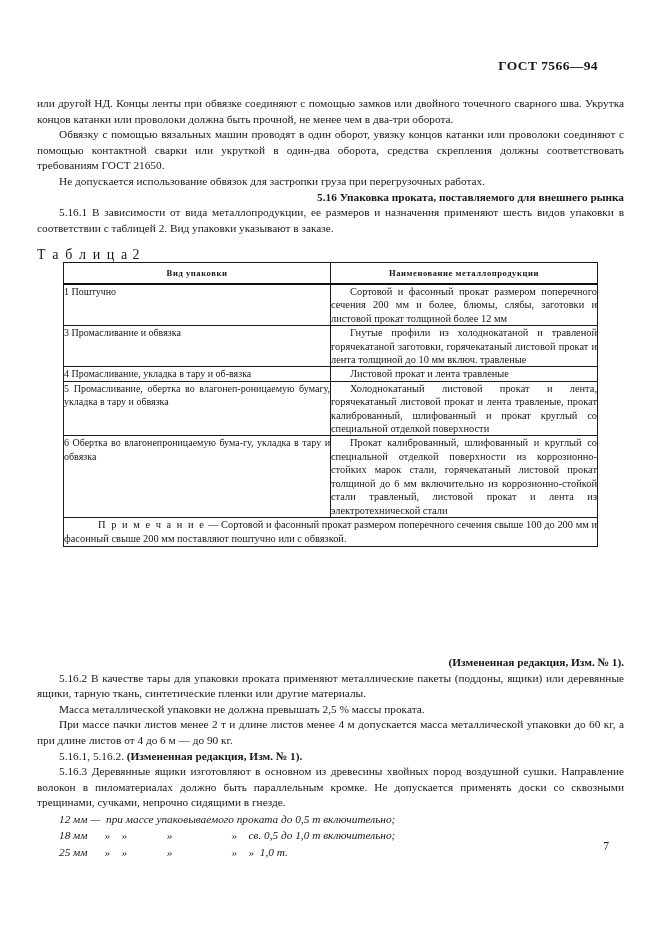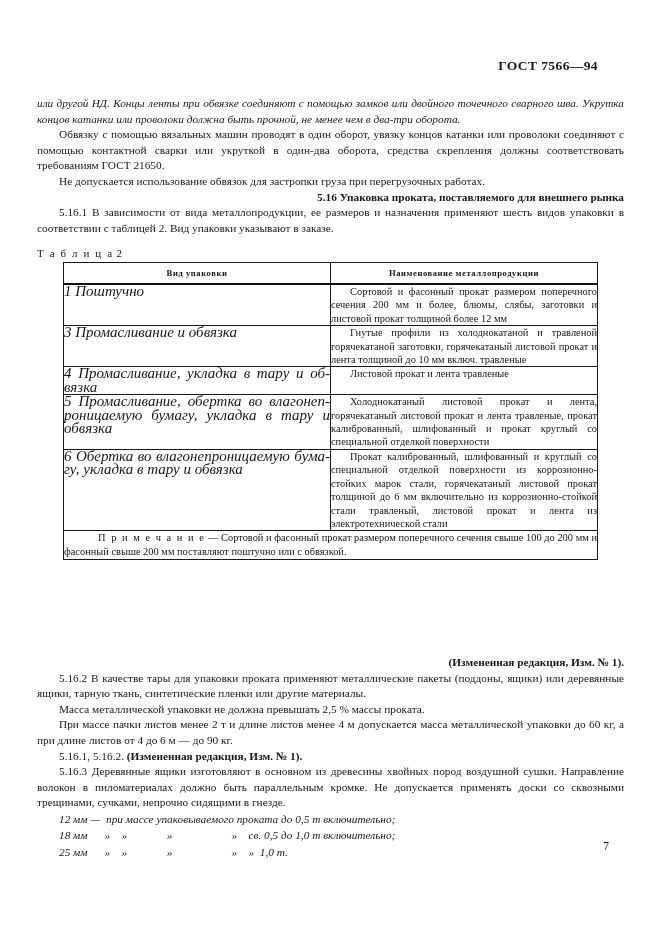--- a/index.html
+++ b/index.html
@@ -42,37 +42,37 @@
     width: 587px;
   }
   p.body {
     margin: 0 0 0 0;
     font-size: 11.3px;
     line-height: 15.6px;
     text-align: justify;
     text-indent: 22px;
     hyphens: manual;
   }
-  p.body.noindent { text-indent: 0; font-style: italic; }
+  p.body.noindent { text-indent: 0; }
   p.heading {
     margin: 0;
     font-size: 11.3px;
     line-height: 15.6px;
     font-weight: bold;
     text-indent: 22px;
     text-align: right;
   }
   .b { font-weight: bold; }
 
   
   .tbl-caption {
     position: absolute;
     left: 37px;
     top: 247px;
-    font-size: 11px;
+    font-size: 14px;
     letter-spacing: 1.6px;
   }
   .tbl-caption .num { letter-spacing: 0; }
 
   
   .tbl-wrap {
     position: absolute;
     left: 63px;
     top: 262px;
     width: 535px;
@@ -94,22 +94,21 @@
     font-size: 8.6px;
     letter-spacing: 0.55px;
     padding: 5px 4px 5px 4px;
     border-bottom: 2px solid #111;
   }
   td.col-left {
     width: 209px;
     padding: 6px 7px 7px 7px;
     text-align: justify;
     line-height: 13.4px;
-    font-size: 15px;
-    font-style: italic;
+    font-size: 10px;
   }
   td.col-right {
     padding: 6px 10px 7px 10px;
     text-align: justify;
     line-height: 13.4px;
     font-size: 10.4px;
     text-indent: 19px;
   }
   td.note-cell {
     padding: 7px 10px 8px 8px;

